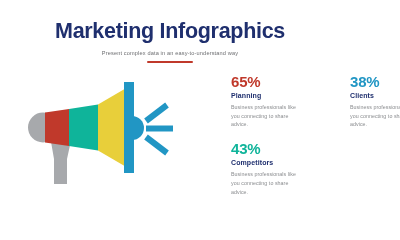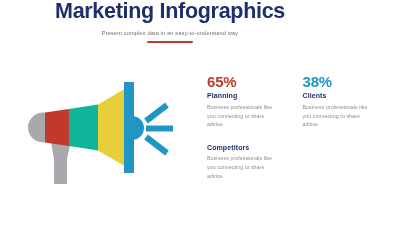--- a/index.html
+++ b/index.html
@@ -17,21 +17,21 @@
     position: relative;
     width: 400px;
     height: 225px;
     background: #ffffff;
     box-sizing: border-box;
   }
 
   
   .header {
     position: absolute;
-    top: 0;
+    top: 20px;
     left: 0;
     width: 340px;
     text-align: center;
   }
   .title {
     font-size: 21.5px;
     font-weight: bold;
     color: #1f2f6e;
     letter-spacing: -0.3px;
     line-height: 1.1;
@@ -67,21 +67,21 @@
     position: absolute;
     left: 207px;
     top: 74px;
     width: 180px;
     display: grid;
     grid-template-columns: 1fr 1fr;
     grid-template-rows: auto auto;
     column-gap: 11px;
     row-gap: 12px;
   }
-  .stat { width: 84px; }
+  .stat { width: 84px; margin-left: 24px; }
   .stat-value {
     font-size: 15px;
     font-weight: bold;
     line-height: 1.05;
     letter-spacing: -0.2px;
     margin: 0;
   }
   .stat-label {
     font-size: 7px;
     font-weight: bold;
@@ -145,19 +145,20 @@
     </div>
 
 
     <div class="stat">
       <div class="stat-value v-clients">38%</div>
       <div class="stat-label">Clients</div>
       <div class="stat-desc">Business professionals like you connecting to share advice.</div>
     </div>
 
     <div class="stat">
+      <div class="stat-value v-competitors">43%</div>
       <div class="stat-label">Competitors</div>
       <div class="stat-desc">Business professionals like you connecting to share advice.</div>
     </div>
 
   </div>
 
 </div>
 
 </body></html>

